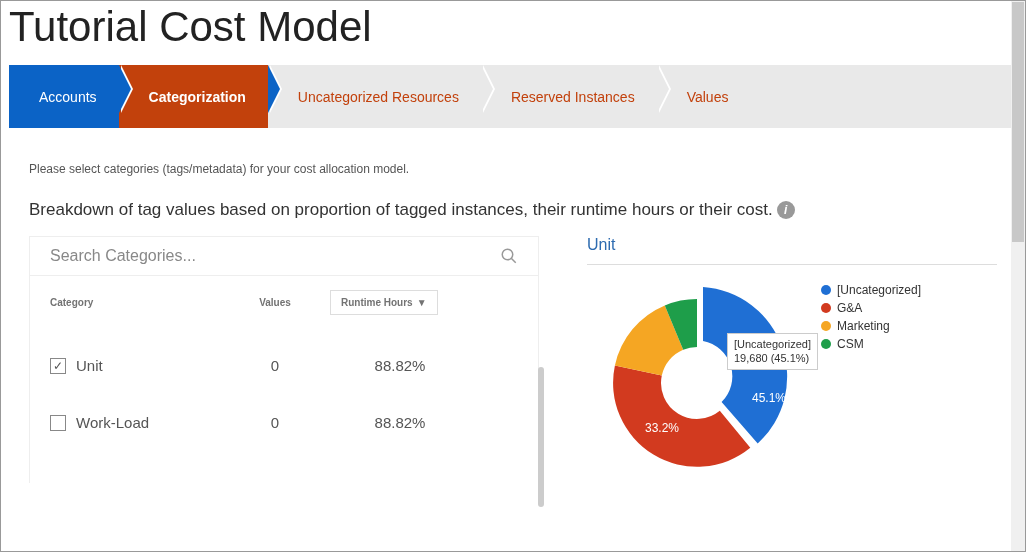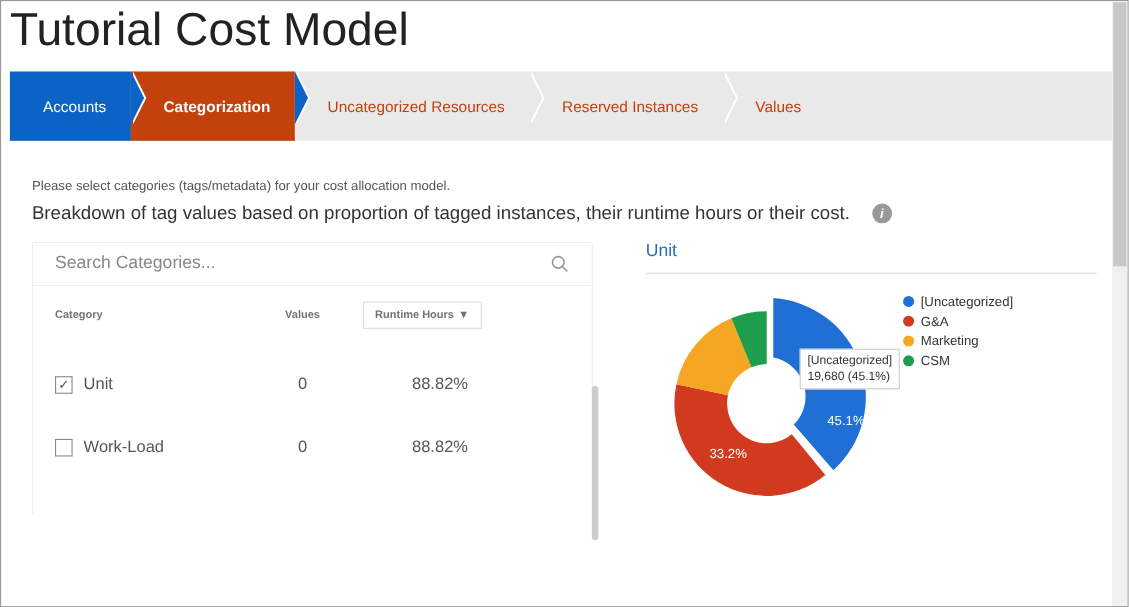--- a/index.html
+++ b/index.html
@@ -62,21 +62,22 @@
     padding: 34px 28px 4px 28px;
     font-size: 12px;
     color: #555;
   }
   .instr2 {
     padding: 4px 28px 16px 28px;
     font-size: 17px;
     color: #333;
     display: flex;
     align-items: center;
-    gap: 20px;
+    gap: 4px;
+    margin-top: 16px;
   }
   .info-icon {
     width: 18px; height: 18px;
     border-radius: 50%;
     background: #999;
     color: #fff;
     font-size: 12px;
     display: flex;
     align-items: center;
     justify-content: center;

